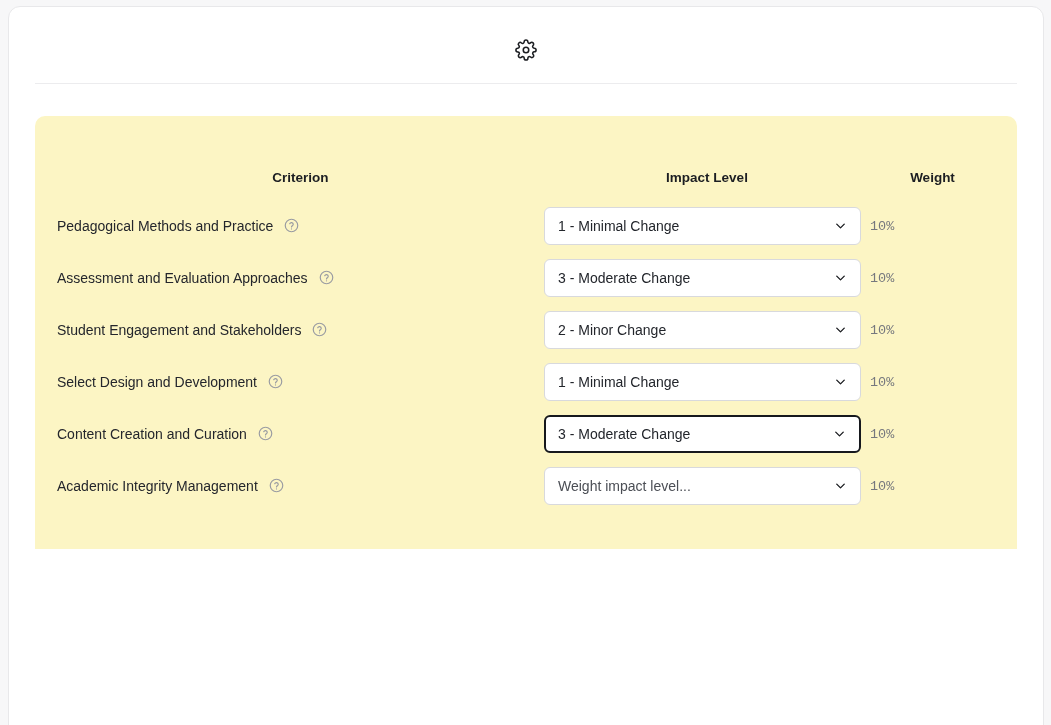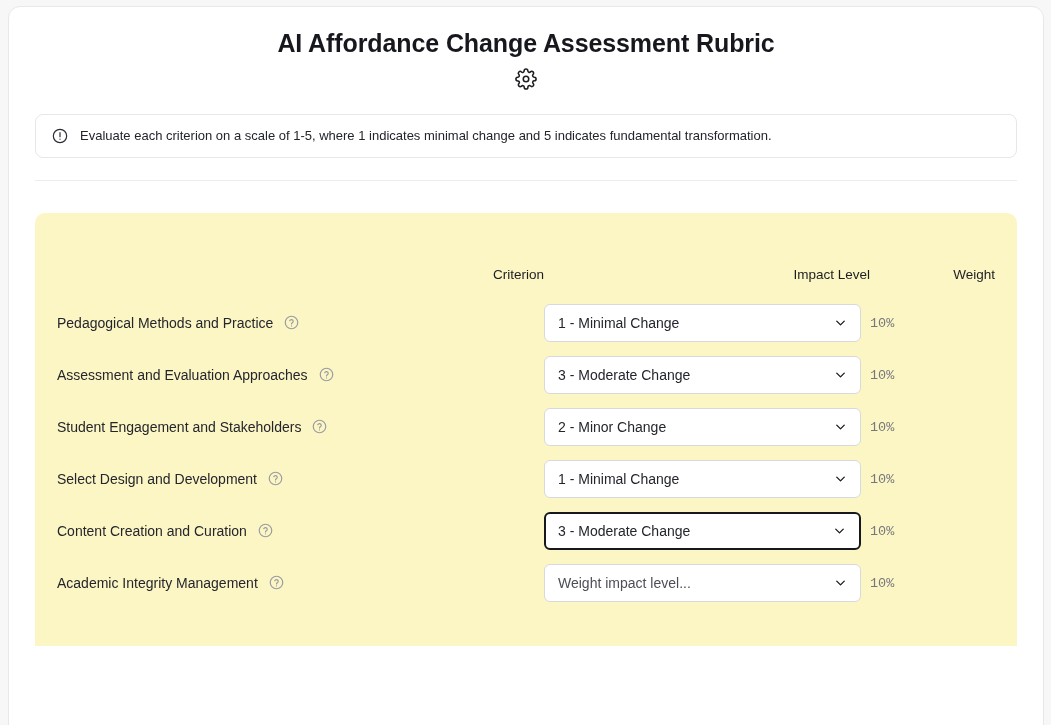--- a/index.html
+++ b/index.html
@@ -93,23 +93,23 @@
     font-weight: bold;
     color: #1c1e22;
   }
 
   .rubric-table {
     margin-top: 28px;
     width: 100%;
     border-collapse: collapse;
   }
   .rubric-table th {
-    text-align: right;
+    text-align: center;
     font-size: 13.5px;
-    font-weight: normal;
+    font-weight: bold;
     color: #1c1e22;
     padding: 0 0 22px 0;
     vertical-align: bottom;
   }
   .col-criterion { width: 487px; }
   .col-impact    { width: 326px; margin-top: 12px; }
   .col-weight    { width: auto; }
 
   .rubric-table td {
     padding: 0 0 14px 0;
@@ -171,41 +171,30 @@
     display: flex;
   }
   .chevron svg { display: block; }
 </style>
 </head>
 <body>
 
 <div class="app-shell">
 
   <div class="page-header">
-    <h1 class="page-title">AI Affordance Change Assessment Rubric</h1>
     <div class="gear-wrap">
       <span class="gear-icon">
         <svg width="22" height="22" viewBox="0 0 24 24" fill="none" stroke="#1c1e22" stroke-width="1.7" stroke-linecap="round" stroke-linejoin="round">
           <circle cx="12" cy="12" r="3"></circle>
           <path d="M19.4 15a1.65 1.65 0 0 0 .33 1.82l.06.06a2 2 0 1 1-2.83 2.83l-.06-.06a1.65 1.65 0 0 0-1.82-.33 1.65 1.65 0 0 0-1 1.51V21a2 2 0 1 1-4 0v-.09A1.65 1.65 0 0 0 9 19.4a1.65 1.65 0 0 0-1.82.33l-.06.06a2 2 0 1 1-2.83-2.83l.06-.06a1.65 1.65 0 0 0 .33-1.82 1.65 1.65 0 0 0-1.51-1H3a2 2 0 1 1 0-4h.09A1.65 1.65 0 0 0 4.6 9a1.65 1.65 0 0 0-.33-1.82l-.06-.06a2 2 0 1 1 2.83-2.83l.06.06A1.65 1.65 0 0 0 9 4.6a1.65 1.65 0 0 0 1-1.51V3a2 2 0 1 1 4 0v.09a1.65 1.65 0 0 0 1 1.51 1.65 1.65 0 0 0 1.82-.33l.06-.06a2 2 0 1 1 2.83 2.83l-.06.06A1.65 1.65 0 0 0 19.4 9v0a1.65 1.65 0 0 0 1.51 1H21a2 2 0 1 1 0 4h-.09a1.65 1.65 0 0 0-1.51 1z"></path>
         </svg>
       </span>
     </div>
   </div>
 
-  <div class="info-banner">
-    <span class="info-icon">
-      <svg width="16" height="16" viewBox="0 0 24 24" fill="none" stroke="#2a2d33" stroke-width="1.8" stroke-linecap="round" stroke-linejoin="round">
-        <circle cx="12" cy="12" r="10"></circle>
-        <line x1="12" y1="7" x2="12" y2="13"></line>
-        <circle cx="12" cy="16.8" r="0.9" fill="#2a2d33" stroke="none"></circle>
-      </svg>
-    </span>
-    <span class="info-text">Evaluate each criterion on a scale of 1-5, where 1 indicates minimal change and 5 indicates fundamental transformation.</span>
-  </div>
 
   <div class="divider"></div>
 
 
   <div class="stake-card">
 
     <table class="rubric-table">
       <thead>
         <tr>
           <th class="col-criterion">Criterion</th>

